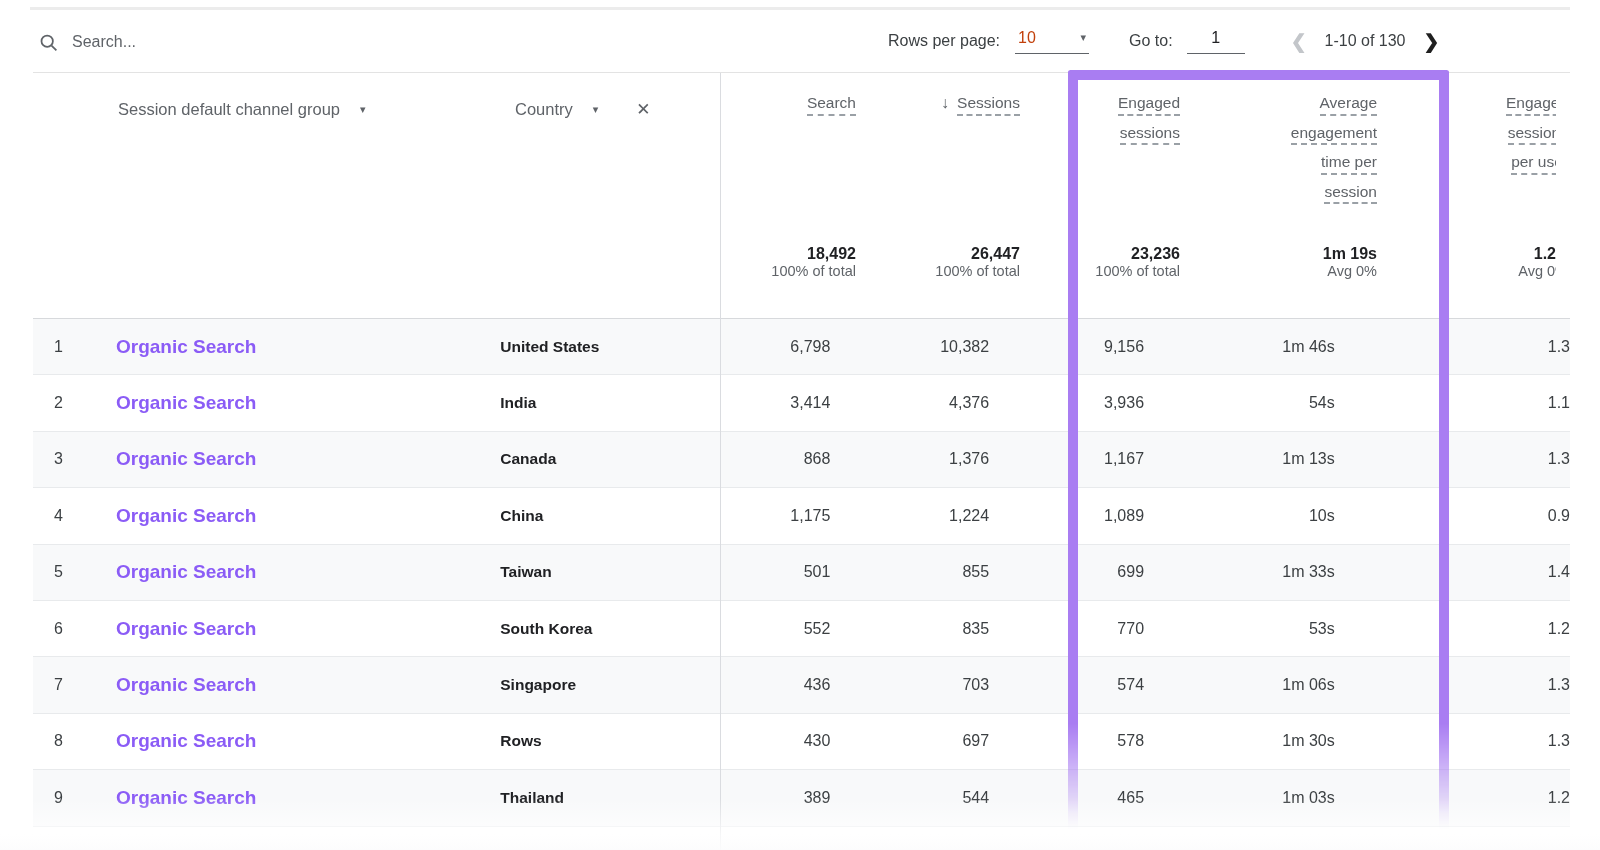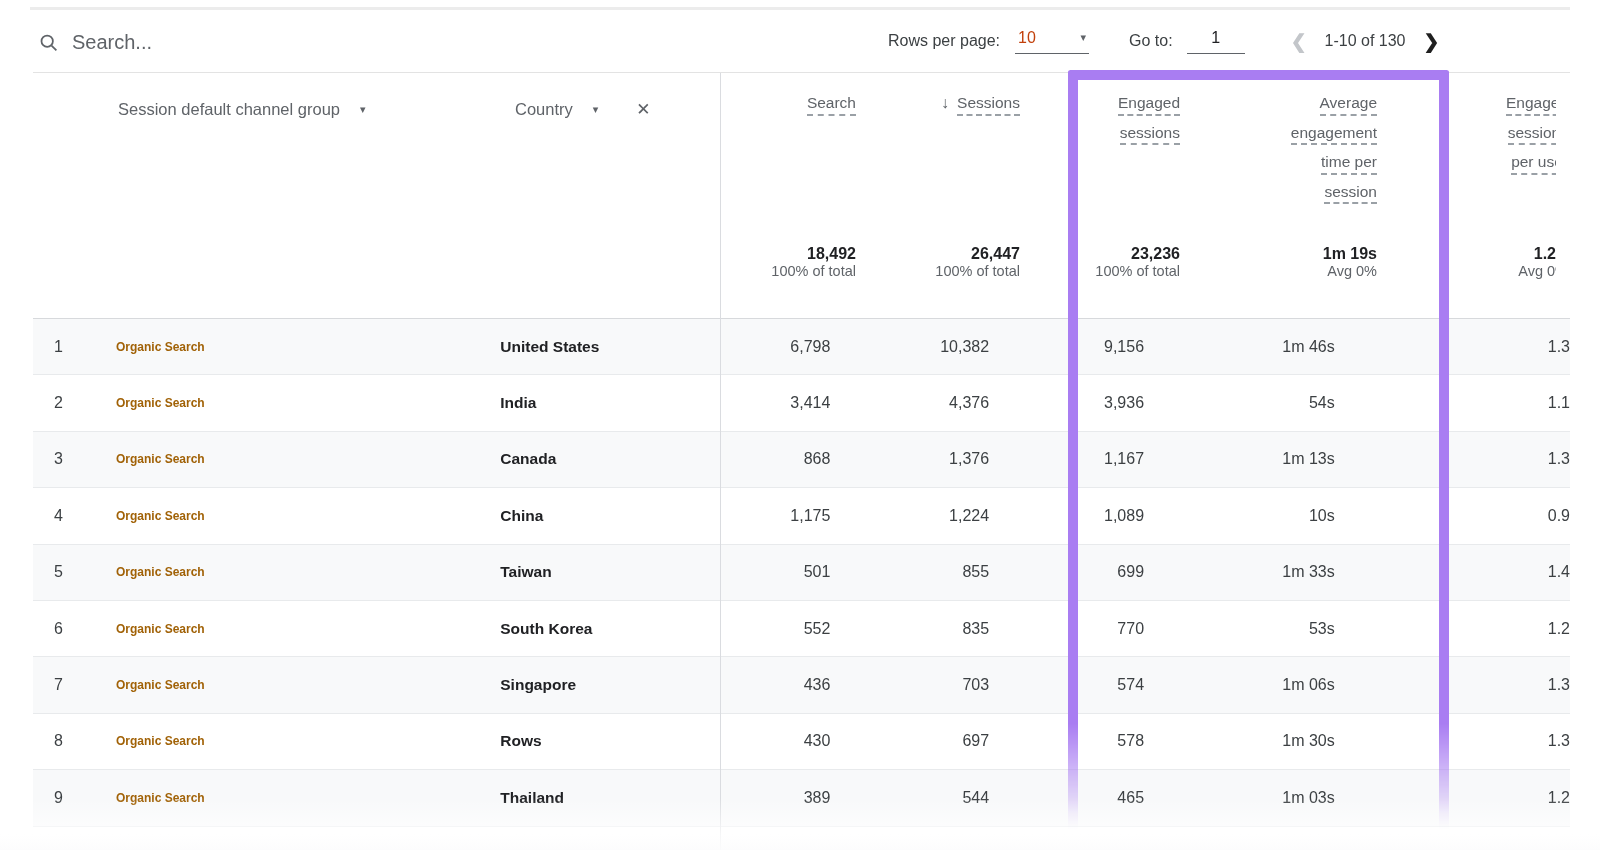--- a/index.html
+++ b/index.html
@@ -7,21 +7,21 @@
   body { font-family:"Liberation Sans", sans-serif; width:1600px; height:850px;
          position:relative; overflow:hidden; color:#202124; }
 
   .top-hairline { position:absolute; left:30px; top:7px; width:1540px; height:3px;
                   background:#ececec; }
 
   
   .toolbar { position:absolute; left:0; top:10px; width:1600px; height:62px; }
   .search-wrap { position:absolute; left:38px; top:21px; height:22px; display:flex; align-items:center; }
   .search-icon { width:21px; height:21px; margin-right:13px; }
-  .search-placeholder { font-size:20px; color:#5f6368; }
+  .search-placeholder { font-size:16px; color:#5f6368; }
 
   .pager { position:absolute; left:888px; top:0; height:62px; display:flex; align-items:center;
            font-size:16px; color:#3c4043; white-space:nowrap; }
   .rpp-select { margin-left:15px; width:74px; display:inline-flex; justify-content:space-between;
                 align-items:center; border-bottom:1.5px solid #5f6368; padding:0 3px 6px 3px; }
   .rpp-value { font-size:16px; color:#c2410c; }
   .caret { font-size:11px; color:#5f6368; }
   .goto-label { margin-left:40px; }
   .goto-input { margin-left:14px; width:58px; text-align:center; border-bottom:1.5px solid #5f6368;
                 padding-bottom:6px; font-size:16px; color:#202124; }
@@ -55,21 +55,21 @@
   .clipinner { width:191px; text-align:right; }
   .tval { font-weight:700; font-size:16px; color:#202124; white-space:nowrap; }
   .tsub { font-size:14.5px; color:#5f6368; white-space:nowrap; }
   .plain179 { display:inline-block; width:179px; text-align:right; }
 
   .tbody { background:#fff; }
   .trow { display:flex; align-items:center; height:56.4px; border-bottom:1px solid #e8eaec; }
   .trow:nth-child(odd) { background:#f8f9fa; }
   .cell { white-space:nowrap; }
   .c-idx { width:85px; padding-left:21px; font-size:16px; color:#3c4043; }
-  .c-channel { width:397px; font-weight:700; font-size:12px; color:#a16207; }
+  .c-channel { width:397px; font-weight:700; font-size:19px; color:#8b5cf6; }
   .c-country { width:205px; font-weight:700; font-size:15.5px; color:#202124; }
   .num { font-size:16px; color:#3c4043; text-align:right; }
 
   .v-divider { position:absolute; left:687px; top:0; width:1px; height:100%; background:#dadce0; }
 
   
   .highlight-rect { position:absolute; left:1068px; top:70px; width:381px; height:760px;
                     border:10px solid #a97df2; border-bottom:none; border-radius:2px; z-index:5;
                     pointer-events:none;
                     -webkit-mask-image:linear-gradient(to bottom,#000 86%,transparent 100%);

